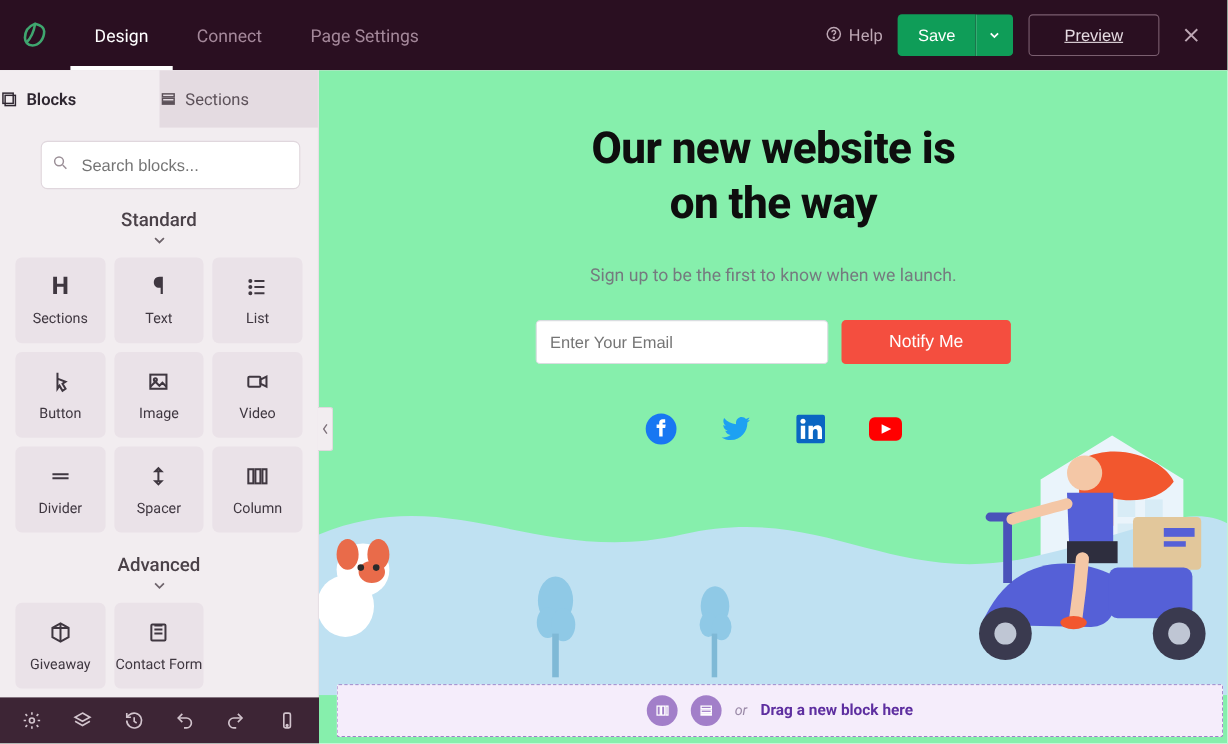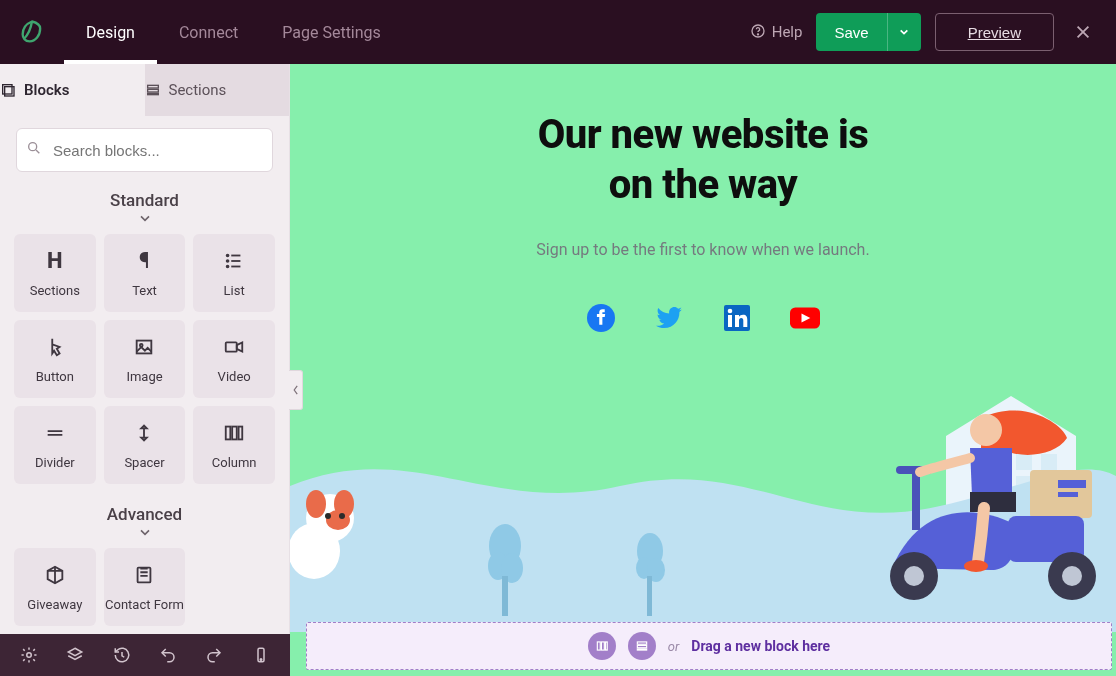--- a/index.html
+++ b/index.html
@@ -25,21 +25,21 @@
   
   .workspace { position:relative; height:calc(676px - 64px); display:flex; background:#fff; }
 
   
   .sidebar { width:290px; background:#f2edf0; display:flex; flex-direction:column; height:100%; border-right:1px solid #e7e0e5; }
   .sidebar-tabs { display:flex; height:52px; }
   .sidebar-tabs .stab { flex:1; display:flex; align-items:center; justify-content:flex-start; gap:8px; font-size:15px; color:#5c5159; cursor:pointer; background:#e4dbe1; }
   .sidebar-tabs .stab.active { background:#f2edf0; font-weight:600; color:#2e2630; border-bottom:none; }
   .stab svg { width:16px; height:16px; }
   .searchwrap { padding:12px 16px 8px; }
-  .search { position:relative; }
+  .search { position:relative;margin-left:21px; }
   .search input { width:100%; height:44px; border:1px solid #e0d7dd; border-radius:6px; padding:0 12px 0 36px; background:#fff; font-size:15px; color:#555; }
   .search .sicon { position:absolute; left:10px; top:50%; transform:translateY(-50%); color:#9b8f97; }
 
   .section-head { display:flex; align-items:center; justify-content:space-between; padding:10px 18px 8px; color:#4a4148; font-size:17px; font-weight:500; cursor:pointer;flex-direction:column; }
   .section-head svg { width:16px; height:16px; color:#6e646b; }
 
   .block-grid { display:grid; grid-template-columns:repeat(3,1fr); gap:8px; padding:0 14px 10px; }
   .block-tile { background:#eae2e8; border-radius:6px; height:78px; display:flex; flex-direction:column; align-items:center; justify-content:center; gap:10px; color:#3f3740; font-size:12px; cursor:grab; }
   .block-tile .ticon { height:24px; display:flex; align-items:center; justify-content:center; color:#3f3740; font-size:22px; }
   .block-tile .ticon svg { width:22px; height:22px; }
@@ -369,20 +369,24 @@
       <path d="M122 150 C120 175 118 190 116 204" stroke="#f4c7a6" stroke-width="12" fill="none" stroke-linecap="round"></path>
       <ellipse cx="114" cy="208" rx="12" ry="6" fill="#f2572e"></ellipse>
     </svg>
 
     <h1 class="hero-title">
       <span>Our new website is</span><br>
       <span>on the way</span>
     </h1>
     <p class="hero-sub">Sign up to be the first to know when we launch.</p>
 
+    <div class="signup" style="position:relative;z-index:2;">
+      <input type="text" placeholder="Enter Your Email" style="">
+      <button>Notify Me</button>
+    </div>
 
     <div class="socials" style="position:relative;z-index:2;">
       <div class="sicn">
         <svg viewBox="0 0 30 30">
             <circle cx="15" cy="15" r="14" fill="#1877f2"></circle>
             <path d="M17 9h3V5h-3c-2.5 0-4 1.6-4 4v2h-3v4h3v10h4V15h3l.6-4H17v-1.5c0-.6.4-.5 0-.5z" fill="#fff" transform="scale(0.78) translate(4 3)"></path>
           </svg>
       </div>
       <div class="sicn">
         <svg viewBox="0 0 30 30">

